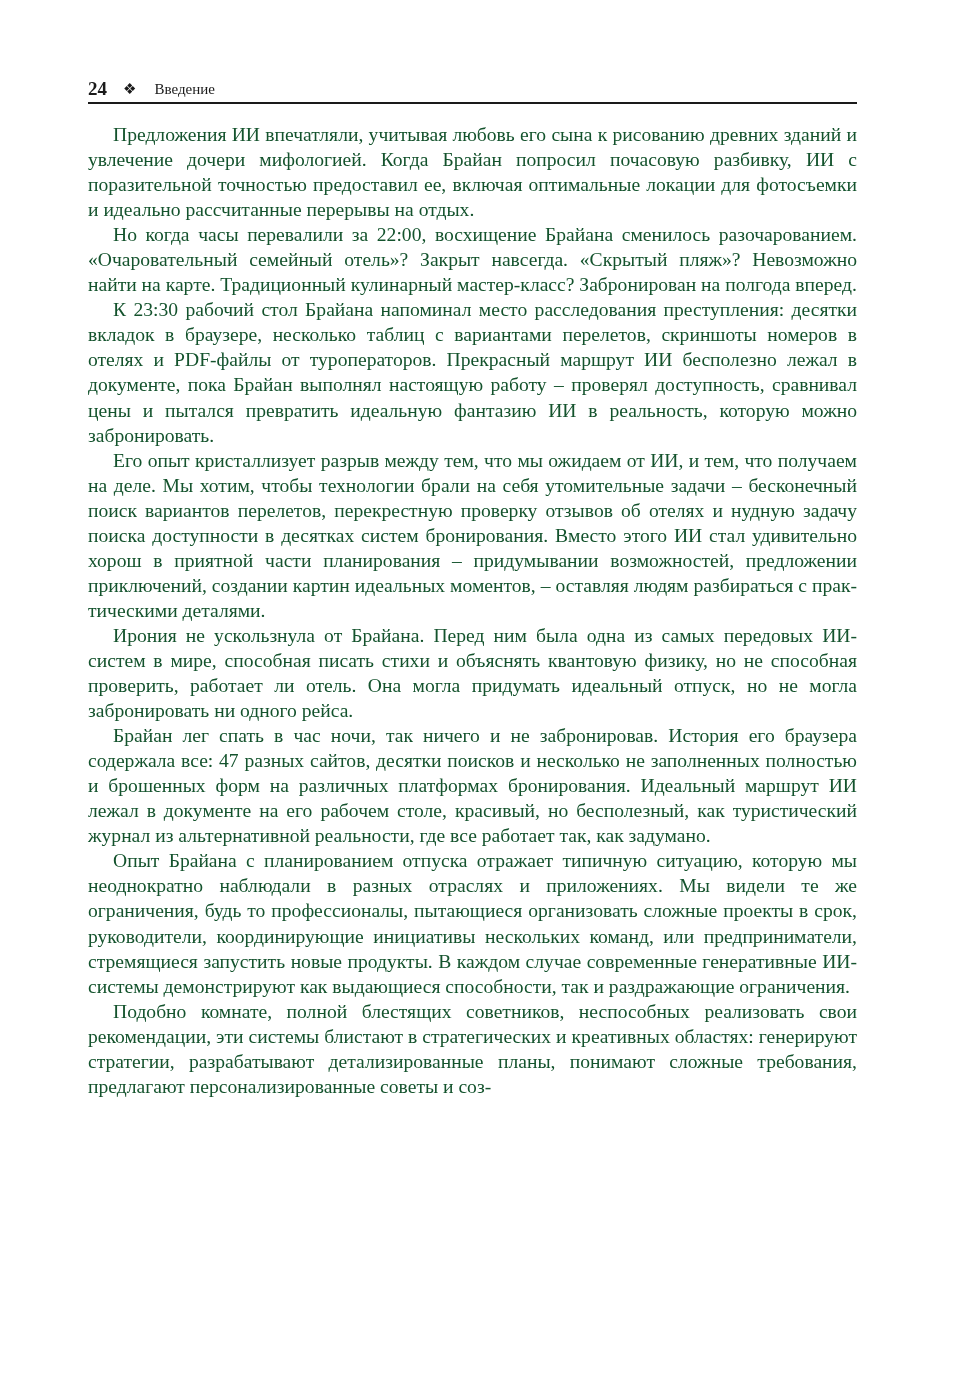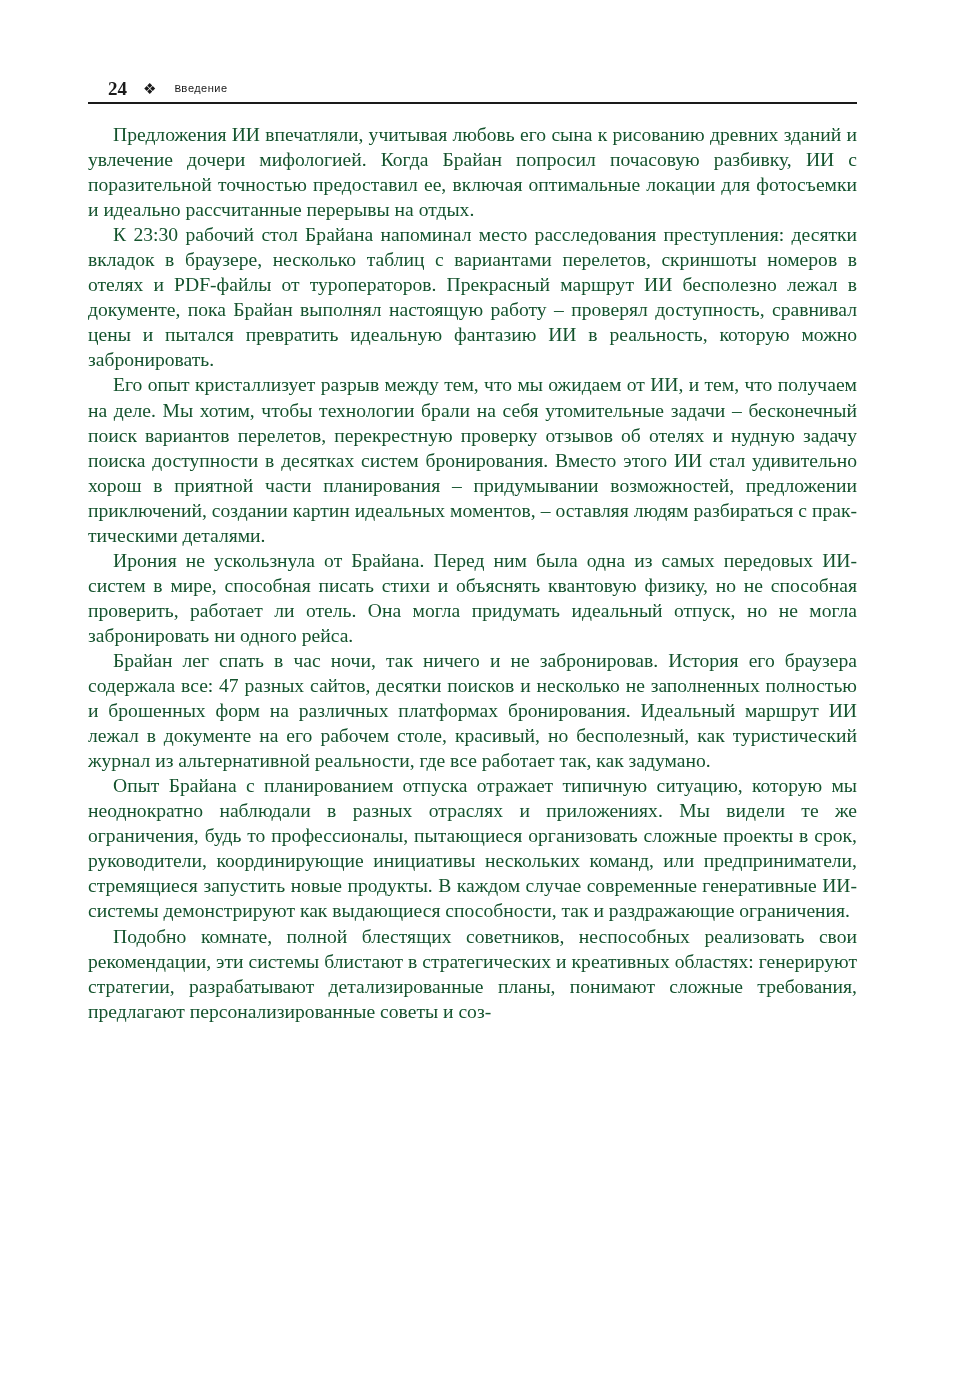--- a/index.html
+++ b/index.html
@@ -4,23 +4,23 @@
 <style>
   html, body { margin: 0; padding: 0; background: #ffffff; }
   body { width: 974px; height: 1388px; position: relative; overflow: hidden; }
   .page-header {
     position: absolute; left: 88px; top: 76px; width: 769px; height: 26px;
     border-bottom: 2px solid #1a1a1a;
     display: flex; align-items: center;
     font-family: "Liberation Serif", serif;
     color: #1a1a1a;
   }
-  .page-number { font-size: 19px; font-weight: bold; margin-right: 16px; margin-left: 20px; }
+  .page-number { font-size: 19px; font-weight: bold; margin-right: 16px; }
   .ornament { font-size: 15px; margin-right: 18px; line-height: 1; }
-  .chapter-title { font-family: Liberation Mono, monospace; font-size: 11px; }
+  .chapter-title { font-family: Liberation Serif, serif; font-size: 15px; }
   .text-body {
     position: absolute; left: 88px; top: 122px; width: 769px;
     font-family: "Liberation Serif", serif;
     font-size: 19.6px;
     line-height: 25.05px;
     color: #14532d;
     text-align: justify;
     hyphens: manual;
   }
   .text-body p { margin: 0; text-indent: 25px; }
@@ -29,19 +29,20 @@
 <body>
 
 <div class="page-header">
   <span class="page-number">24</span>
   <span class="ornament">❖</span>
   <span class="chapter-title">Введение</span>
 </div>
 
 <div class="text-body">
   <p>Предложения ИИ впечатляли, учитывая любовь его сына к рисованию древних зданий и увлечение дочери мифологией. Когда Брайан попросил почасовую разбивку, ИИ с поразительной точностью предоставил ее, вклю­чая оптимальные локации для фотосъемки и идеально рассчитанные пере­рывы на отдых.</p>
+  <p>Но когда часы перевалили за 22:00, восхищение Брайана сменилось разо­чарованием. «Очаровательный семейный отель»? Закрыт навсегда. «Скры­тый пляж»? Невозможно найти на карте. Традиционный кулинарный мастер-класс? Забронирован на полгода вперед.</p>
   <p>К 23:30 рабочий стол Брайана напоминал место расследования преступле­ния: десятки вкладок в браузере, несколько таблиц с вариантами перелетов, скриншоты номеров в отелях и PDF-файлы от туроператоров. Прекрасный маршрут ИИ бесполезно лежал в документе, пока Брайан выполнял настоящую работу – проверял доступность, сравнивал цены и пытался превратить идеаль­ную фантазию ИИ в реальность, которую можно забронировать.</p>
   <p>Его опыт кристаллизует разрыв между тем, что мы ожидаем от ИИ, и тем, что получаем на деле. Мы хотим, чтобы технологии брали на себя утомитель­ные задачи – бесконечный поиск вариантов перелетов, перекрестную провер­ку отзывов об отелях и нудную задачу поиска доступности в десятках систем бронирования. Вместо этого ИИ стал удивительно хорош в приятной части планирования – придумывании возможностей, предложении приключений, создании картин идеальных моментов, – оставляя людям разбираться с прак­тическими деталями.</p>
   <p>Ирония не ускользнула от Брайана. Перед ним была одна из самых передо­вых ИИ-систем в мире, способная писать стихи и объяснять квантовую физи­ку, но не способная проверить, работает ли отель. Она могла придумать иде­альный отпуск, но не могла забронировать ни одного рейса.</p>
   <p>Брайан лег спать в час ночи, так ничего и не забронировав. История его бра­узера содержала все: 47 разных сайтов, десятки поисков и несколько не запол­ненных полностью и брошенных форм на различных платформах бронирова­ния. Идеальный маршрут ИИ лежал в документе на его рабочем столе, краси­вый, но бесполезный, как туристический журнал из альтернативной реально­сти, где все работает так, как задумано.</p>
   <p>Опыт Брайана с планированием отпуска отражает типичную ситуацию, ко­торую мы неоднократно наблюдали в разных отраслях и приложениях. Мы ви­дели те же ограничения, будь то профессионалы, пытающиеся организовать сложные проекты в срок, руководители, координирующие инициативы не­скольких команд, или предприниматели, стремящиеся запустить новые про­дукты. В каждом случае современные генеративные ИИ-системы демонстри­руют как выдающиеся способности, так и раздражающие ограничения.</p>
   <p>Подобно комнате, полной блестящих советников, неспособных реализовать свои рекомендации, эти системы блистают в стратегических и креативных об­ластях: генерируют стратегии, разрабатывают детализированные планы, по­нимают сложные требования, предлагают персонализированные советы и соз-</p>
 </div>
 
 </body></html>

